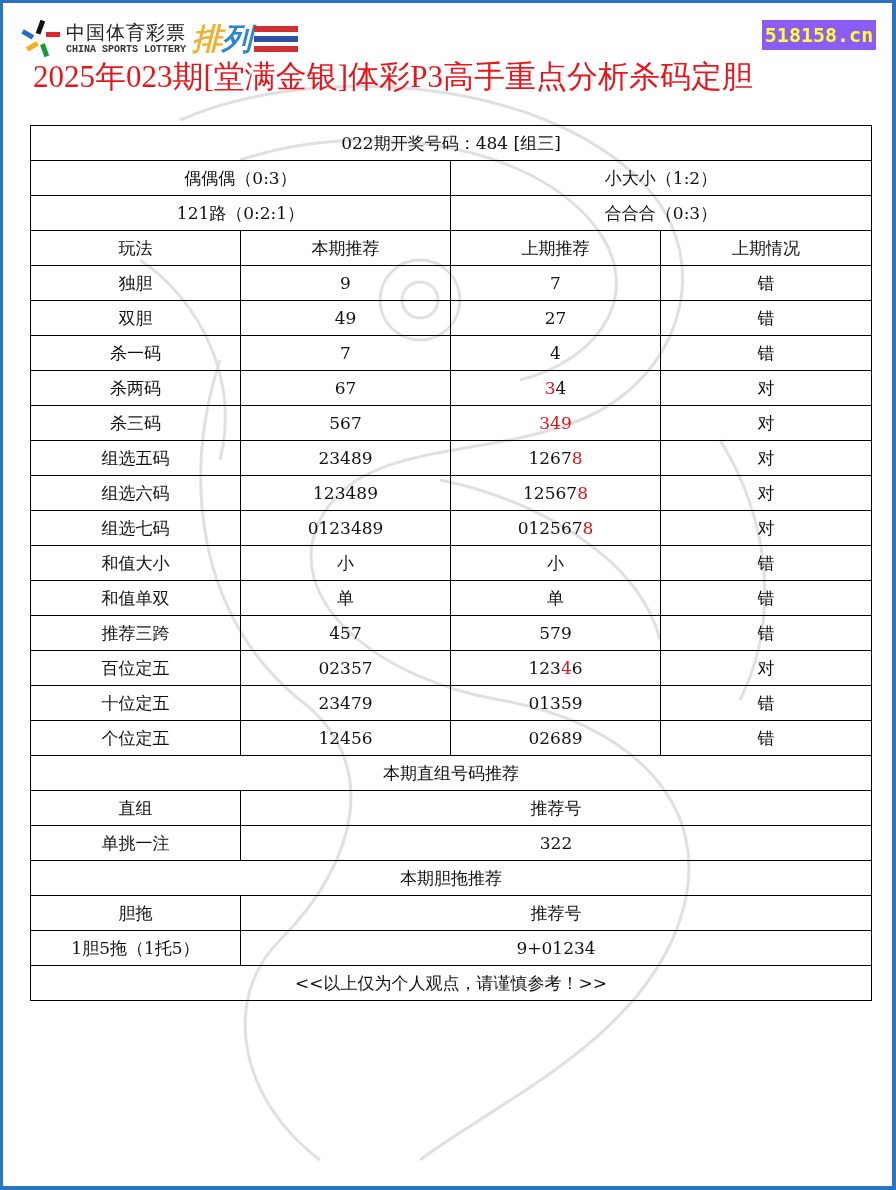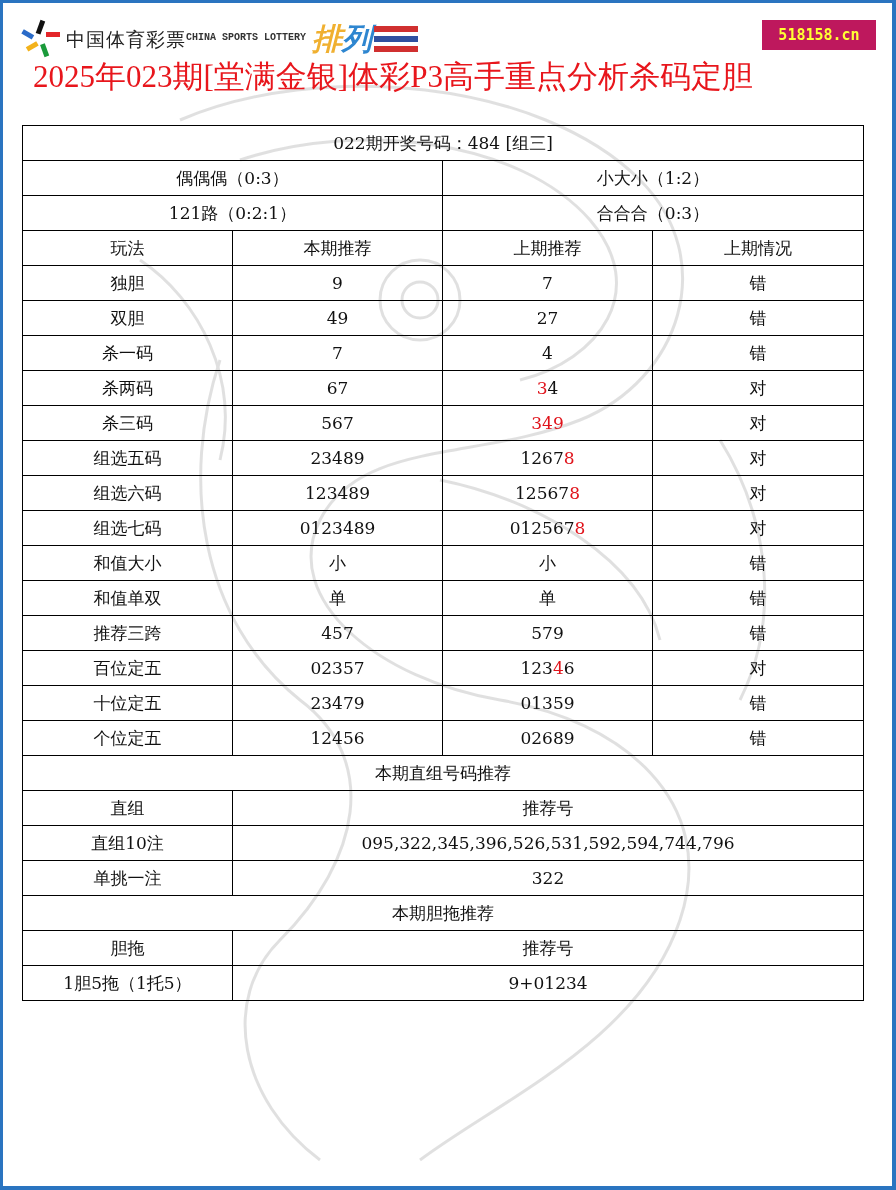--- a/index.html
+++ b/index.html
@@ -14,41 +14,41 @@
     background: #ffffff;
   }
   .watermark {
     position: absolute; left: 120px; top: 60px; width: 700px; height: 1120px;
     opacity: 0.22; pointer-events: none;
   }
   .logo {
     position: absolute; left: 20px; top: 18px; height: 42px; display: flex; align-items: center;
   }
   .logo-mark { width: 42px; height: 42px; position: relative; }
-  .logo-text { margin-left: 4px; display: flex; line-height: 1; justify-content: center; }
+  .logo-text { margin-left: 4px; display: flex; flex-direction: column; line-height: 1; justify-content: center; }
   .logo-cn { font-family: "DejaVu Sans", sans-serif; font-size: 19px; color: #222; letter-spacing: 1px; }
   .logo-en { font-family: Liberation Mono, monospace; font-size: 10px; font-weight: bold; color: #333; margin-top: 3px; }
   .logo-p3 {
     margin-left: 6px; font-family: "DejaVu Sans", sans-serif; font-style: italic; font-weight: bold;
     font-size: 30px; display: flex; align-items: center;
   }
   .logo-p3 .pl { color: #f0b030; }
   .logo-p3 .three { display: flex; flex-direction: column; gap: 4px; margin-left: 2px; }
   .logo-p3 .three span { display: block; height: 6px; width: 44px; }
   .site-badge {
     position: absolute; left: 762px; top: 20px; width: 114px; height: 30px;
-    background: #be185d; color: #ffff33; font-family: "DejaVu Sans Mono", monospace;
-    font-size: 15px; font-weight: bold; display: flex; align-items: center; justify-content: center;
+    background: #8b5cf6; color: #ffff33; font-family: "DejaVu Sans Mono", monospace;
+    font-size: 20px; font-weight: bold; display: flex; align-items: center; justify-content: center;
   }
   .title {
     position: absolute; left: 33px; top: 56px; font-size: 31px; color: #e8161c; white-space: nowrap;
     font-family: Liberation Serif, serif; letter-spacing: 0px;
   }
   table.main {
-    position: absolute; left: 22px; top: 125px; width: 841px;
+    position: absolute; left: 30px; top: 125px; width: 841px;
     border-collapse: collapse; table-layout: fixed;
   }
   table.main td {
     border: 1.5px solid #000; height: 34px; text-align: center; vertical-align: middle;
     font-size: 17px; color: #111; padding: 0; background: transparent;
   }
   .red { color: #e0141c; }
   .foot { color: #1a1ad0; }
 </style>
 </head>
@@ -206,32 +206,31 @@
         <td>错</td>
       </tr>
       <tr>
         <td colspan="4">本期直组号码推荐</td>
       </tr>
       <tr>
         <td>直组</td>
         <td colspan="3">推荐号</td>
       </tr>
       <tr>
-        <td>直组10注</td>
-        <td colspan="3">095,322,345,396,526,531,592,594,744,796</td>
-      </tr>
-      <tr>
         <td>单挑一注</td>
         <td colspan="3">322</td>
       </tr>
       <tr>
         <td colspan="4">本期胆拖推荐</td>
       </tr>
       <tr>
         <td>胆拖</td>
         <td colspan="3">推荐号</td>
       </tr>
       <tr>
         <td>1胆5拖（1托5）</td>
         <td colspan="3">9+01234</td>
       </tr>
+      <tr>
+        <td colspan="4" class="foot">&lt;&lt;以上仅为个人观点，请谨慎参考！&gt;&gt;</td>
+      </tr>
     </tbody>
 </table>
 
 </body></html>

